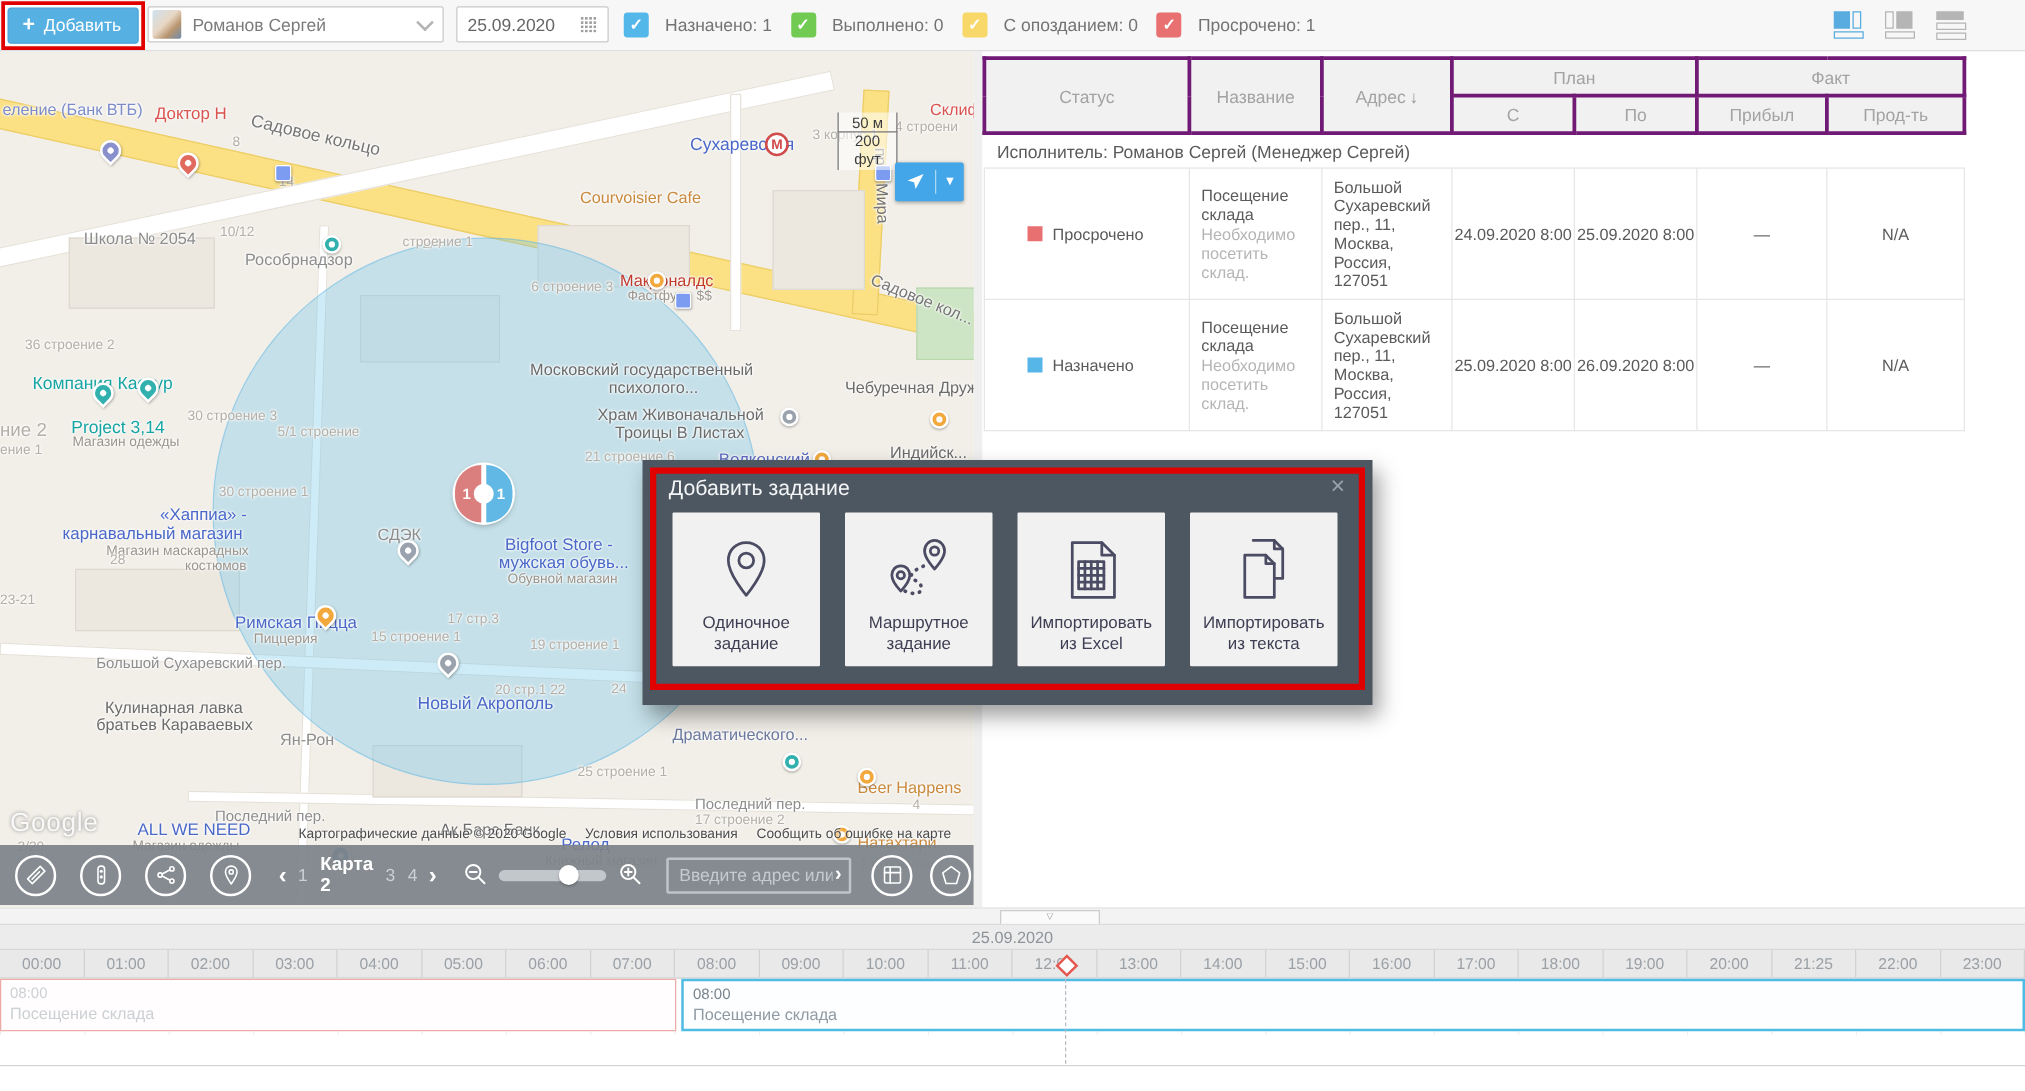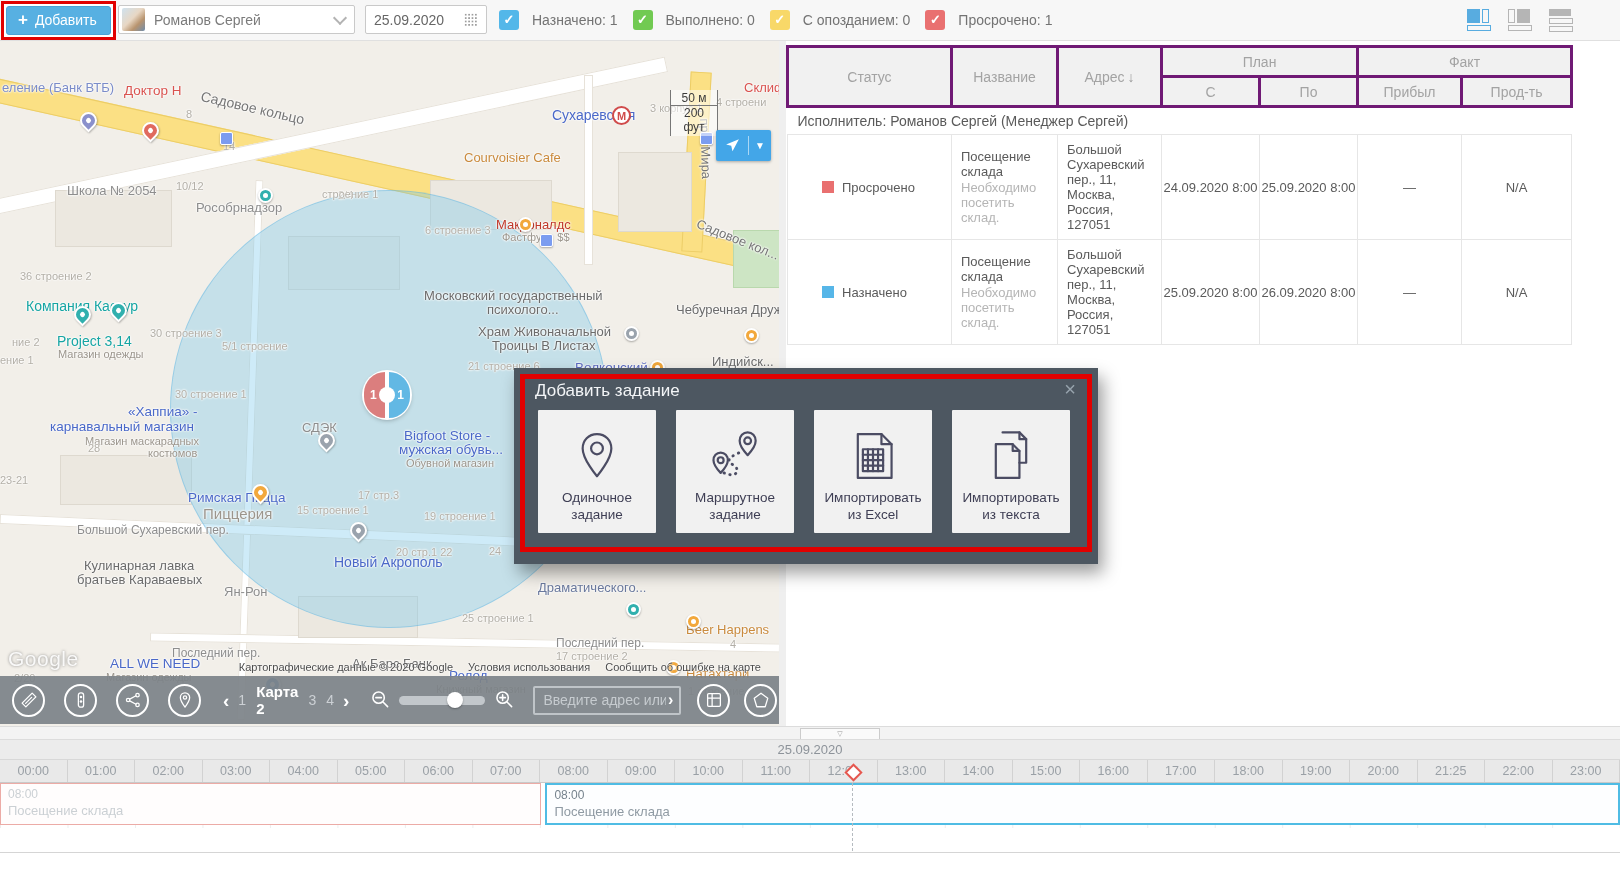--- a/index.html
+++ b/index.html
@@ -323,21 +323,21 @@
           <span class="map-label" style="left: 744px; top: 40px; color: rgb(217, 83, 79); font-size: 13px;">Склиф</span>
           <span class="map-label" style="left: 716px; top: 56px; color: rgb(179, 175, 167); font-size: 11px;">4 строени</span>
           <span class="map-label" style="left: 496px; top: 177px; color: rgb(192, 57, 43); font-size: 13px;">Макдоналдс</span>
           <span class="map-label" style="left: 502px; top: 191px; color: rgb(155, 149, 140); font-size: 11px;">Фастфуд · $$</span>
           <span class="map-label" style="left: 338px; top: 136px; color: rgb(179, 175, 167); font-size: 11px; margin-top: 13px;">2/4</span>
           <span class="map-label" style="left: 322px; top: 148px; color: rgb(179, 175, 167); font-size: 11px;">строение 1</span>
           <span class="map-label" style="left: 425px; top: 184px; color: rgb(179, 175, 167); font-size: 11px;">6 строение 3</span>
           <span class="map-label" style="left: 700px; top: 176px; color: rgb(117, 117, 117); font-size: 13px; transform: rotate(22deg);">Садовое кол...</span>
           <span class="map-label" style="left: 20px; top: 230px; color: rgb(179, 175, 167); font-size: 11px;">36 строение 2</span>
           <span class="map-label" style="left: 26px; top: 258px; color: rgb(22, 165, 163); font-size: 14px;">Компания Кастур</span>
-          <span class="map-label" style="left: 0px; top: 296px; color: rgb(179, 175, 167); font-size: 11px; margin-left: 12px;">ние 2</span>
+          <span class="map-label" style="left: 0px; top: 296px; color: rgb(179, 175, 167); font-size: 15px;">ние 2</span>
           <span class="map-label" style="left: 0px; top: 314px; color: rgb(179, 175, 167); font-size: 11px;">ение 1</span>
           <span class="map-label" style="left: 424px; top: 248px; color: rgb(107, 107, 107); font-size: 13px;">Московский государственный</span>
           <span class="map-label" style="left: 487px; top: 262px; color: rgb(107, 107, 107); font-size: 13px;">психолого...</span>
           <span class="map-label" style="left: 478px; top: 284px; color: rgb(107, 107, 107); font-size: 13px;">Храм Живоначальной</span>
           <span class="map-label" style="left: 492px; top: 298px; color: rgb(107, 107, 107); font-size: 13px;">Троицы В Листах</span>
           <span class="map-label" style="left: 676px; top: 262px; color: rgb(107, 107, 107); font-size: 13px;">Чебуречная Друж...</span>
           <span class="map-label" style="left: 575px; top: 320px; color: rgb(92, 107, 192); font-size: 13.5px;">Волконский</span>
           <span class="map-label" style="left: 601px; top: 334px; color: rgb(155, 149, 140); font-size: 11px;">Десерты</span>
           <span class="map-label" style="left: 712px; top: 314px; color: rgb(107, 107, 107); font-size: 13px;">Индийск...</span>
           <span class="map-label" style="left: 150px; top: 287px; color: rgb(179, 175, 167); font-size: 11px;">30 строение 3</span>
@@ -350,21 +350,21 @@
           <span class="map-label" style="left: 85px; top: 395px; color: rgb(155, 149, 140); font-size: 11px;">Магазин маскарадных</span>
           <span class="map-label" style="left: 148px; top: 407px; color: rgb(155, 149, 140); font-size: 11px;">костюмов</span>
           <span class="map-label" style="left: 302px; top: 380px; color: rgb(141, 141, 141); font-size: 13px;">СДЭК</span>
           <span class="map-label" style="left: 404px; top: 388px; color: rgb(74, 104, 200); font-size: 13.5px;">Bigfoot Store -</span>
           <span class="map-label" style="left: 399px; top: 402px; color: rgb(74, 104, 200); font-size: 13.5px;">мужская обувь...</span>
           <span class="map-label" style="left: 406px; top: 417px; color: rgb(155, 149, 140); font-size: 11px;">Обувной магазин</span>
           <span class="map-label" style="left: 468px; top: 320px; color: rgb(179, 175, 167); font-size: 11px;">21 строение 6</span>
           <span class="map-label" style="left: 0px; top: 434px; color: rgb(179, 175, 167); font-size: 11px;">23-21</span>
           <span class="map-label" style="left: 88px; top: 402px; color: rgb(179, 175, 167); font-size: 11px;">28</span>
           <span class="map-label" style="left: 188px; top: 450px; color: rgb(74, 104, 200); font-size: 13.5px;">Римская Пицца</span>
-          <span class="map-label" style="left: 203px; top: 465px; color: rgb(155, 149, 140); font-size: 15px;">Пиццерия</span>
+          <span class="map-label" style="left: 203px; top: 465px; color: rgb(155, 149, 140); font-size: 11px;">Пиццерия</span>
           <span class="map-label" style="left: 77px; top: 483px; color: rgb(141, 141, 141); font-size: 12px;">Большой Сухаревский пер.</span>
           <span class="map-label" style="left: 358px; top: 449px; color: rgb(179, 175, 167); font-size: 11px;">17 стр.3</span>
           <span class="map-label" style="left: 297px; top: 464px; color: rgb(179, 175, 167); font-size: 11px;">15 строение 1</span>
           <span class="map-label" style="left: 424px; top: 470px; color: rgb(179, 175, 167); font-size: 11px;">19 строение 1</span>
           <span class="map-label" style="left: 396px; top: 506px; color: rgb(179, 175, 167); font-size: 11px;">20 стр.1  22</span>
           <span class="map-label" style="left: 489px; top: 505px; color: rgb(179, 175, 167); font-size: 11px;">24</span>
           <span class="map-label" style="left: 334px; top: 514px; color: rgb(74, 104, 200); font-size: 14px;">Новый Акрополь</span>
           <span class="map-label" style="left: 84px; top: 518px; color: rgb(107, 107, 107); font-size: 13px;">Кулинарная лавка</span>
           <span class="map-label" style="left: 77px; top: 532px; color: rgb(107, 107, 107); font-size: 13px;">братьев Караваевых</span>
           <span class="map-label" style="left: 224px; top: 544px; color: rgb(141, 141, 141); font-size: 13px;">Ян-Рон</span>

